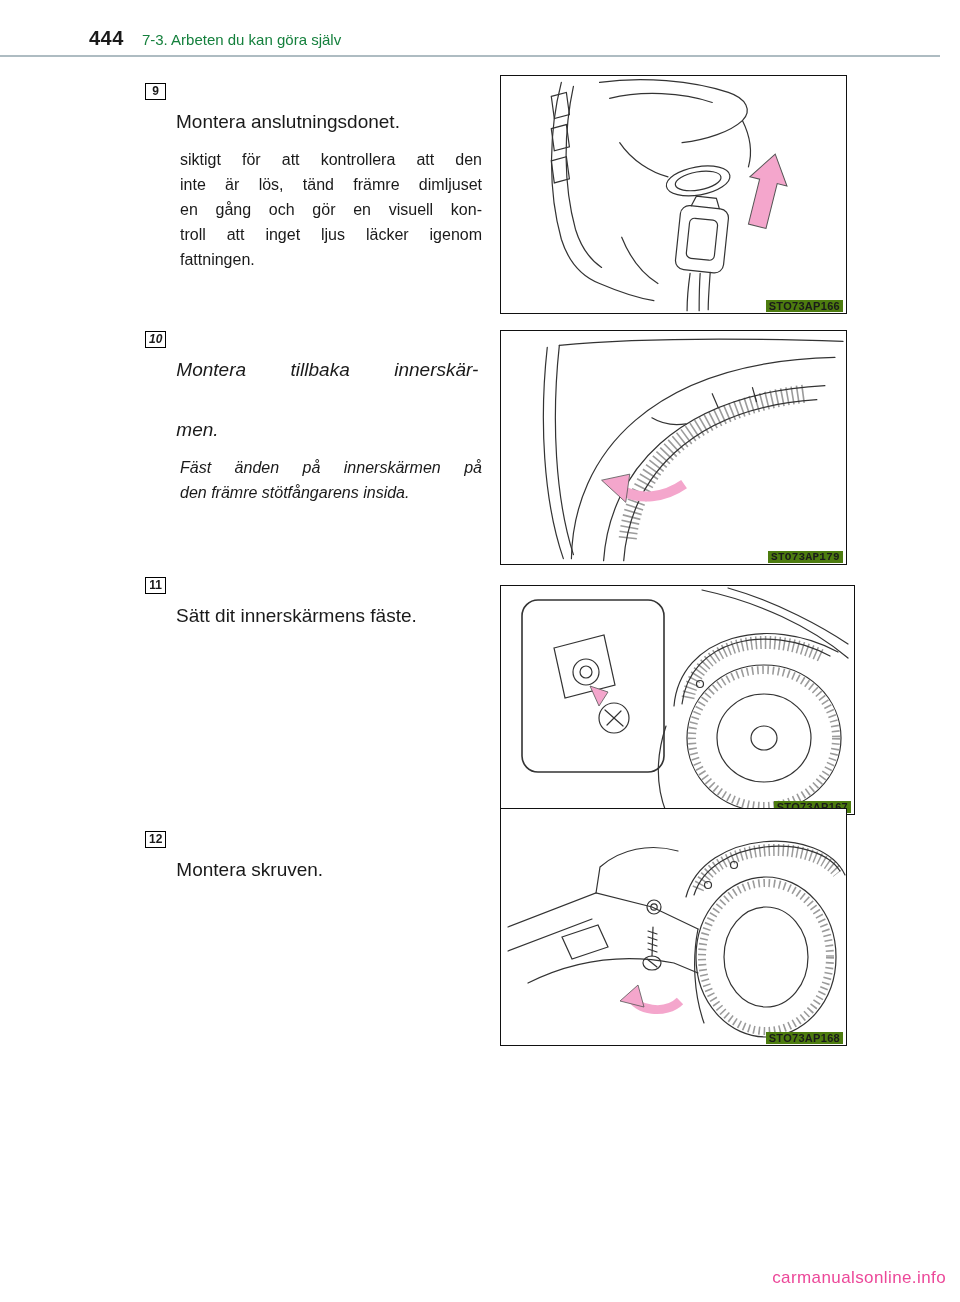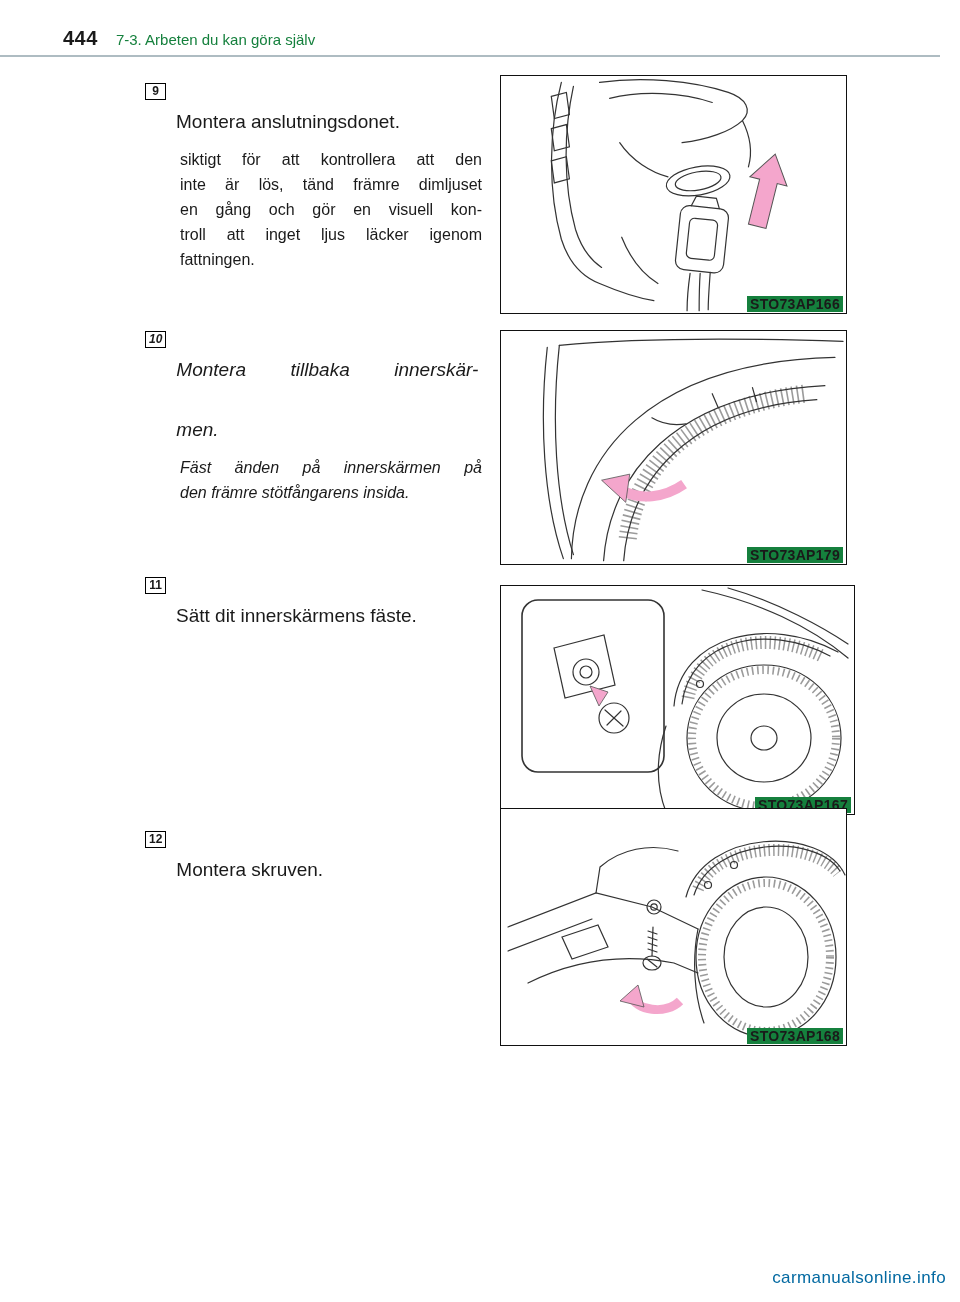--- a/index.html
+++ b/index.html
@@ -1,21 +1,21 @@
 <!DOCTYPE html>
 <html><head>
 <meta charset="utf-8">
 <style>
   html,body { margin:0; padding:0; background:#e9e9e9; }
   .page {
     position:relative; width:960px; height:1302px; margin:0 auto;
     background:#ffffff; overflow:hidden;
     font-family:"Liberation Sans", sans-serif; color:#1a1a1a;
   }
-  .header { position:absolute; left:63px; top:27px; display:flex; align-items:baseline; gap:18px;text-align:center; }
+  .header { position:absolute; left:89px; top:27px; display:flex; align-items:baseline; gap:18px;text-align:center; }
   .page-number { font-size:20px; font-weight:bold; letter-spacing:0.5px; }
   .section-title { font-size:15px; color:#15803d; }
   .header-rule { position:absolute; left:0; top:55px; width:940px; height:2px; background:#aebcc2; }
 
   .step { position:absolute; left:145px; width:345px; }
   .step-head { display:flex; align-items:flex-start; gap:10px; }
   .step-num-box {
     flex:0 0 auto; margin-top:5px; border:1.5px solid #000;
     font-size:12px; font-weight:bold; line-height:14px; height:15px;
     min-width:13px; padding:0 3px; text-align:center; display:inline-block;
@@ -24,27 +24,27 @@
   .step-title .jline { height:32px; overflow:hidden; text-align:justify;margin-top:28px; }
   .step-body { margin-top:9px; margin-left:35px; width:302px; font-size:16px; line-height:25px; }
   .step-body .jline { height:25px; overflow:hidden; text-align:justify; }
   .jline:not(:last-child)::after { content:""; display:inline-block; width:100%; height:0; }
 
   .figure {
     position:absolute; left:500px; width:345px; border:1px solid #111; background:#fff;
   }
   .figure svg { position:absolute; left:0; top:0; width:100%; height:100%; }
   .fig-label {
-    position:absolute; right:3px; bottom:1px; font-size:14px; font-weight:bold;
-    background:#15803d; padding:0 3px; letter-spacing:0.3px;
+    position:absolute; right:3px; bottom:1px; font-size:11px; font-weight:bold;
+    background:#4d7c0f; padding:0 3px; letter-spacing:0.3px;
   }
 
   .watermark {
     position:absolute; right:14px; top:1268px; font-size:17px;
-    color:#0369a1; letter-spacing:0.4px;
+    color:#ec4899; letter-spacing:0.4px;
   }
 </style>
 </head>
 <body>
 
 <div class="page">
 
   <div class="header">
     <span class="page-number">444</span>
     <span class="section-title">7-3. Arbeten du kan göra själv</span>
@@ -105,21 +105,21 @@
           <div class="jline">Montera tillbaka innerskär-</div>
           <div class="jline">men.</div>
         </div>
     </div>
     <div class="step-body">
         <div class="jline">Fäst änden på innerskärmen på</div>
         <div class="jline">den främre stötfångarens insida.</div>
       </div>
   </div>
 
-  <figure class="figure" style="top:330px; height:233px; margin:0;">
+  <figure class="figure" style="top:330px; height:233px; margin:0;font-family:Liberation Mono, monospace;">
     <svg viewBox="0 0 343 231" preserveAspectRatio="xMidYMid meet">
       <path d="M126,206 C134,132 192,76 302,62" stroke="#8a8a8a" stroke-width="18" fill="none" stroke-dasharray="1.6,3.6" opacity="0.85"></path>
       <g stroke="#333" fill="none" stroke-width="1.2" stroke-linecap="round">
         <path d="M46,16 C38,88 42,168 62,226"></path>
         <path d="M58,14 C50,88 54,166 72,222"></path>
         <path d="M70,226 C72,122 150,30 332,26"></path>
         <path d="M102,228 C108,142 172,62 322,54"></path>
         <path d="M122,228 C128,148 186,76 314,68"></path>
         <path d="M58,14 C120,8 220,6 340,10"></path>
         <path d="M150,86 C160,92 172,94 184,92"></path>

